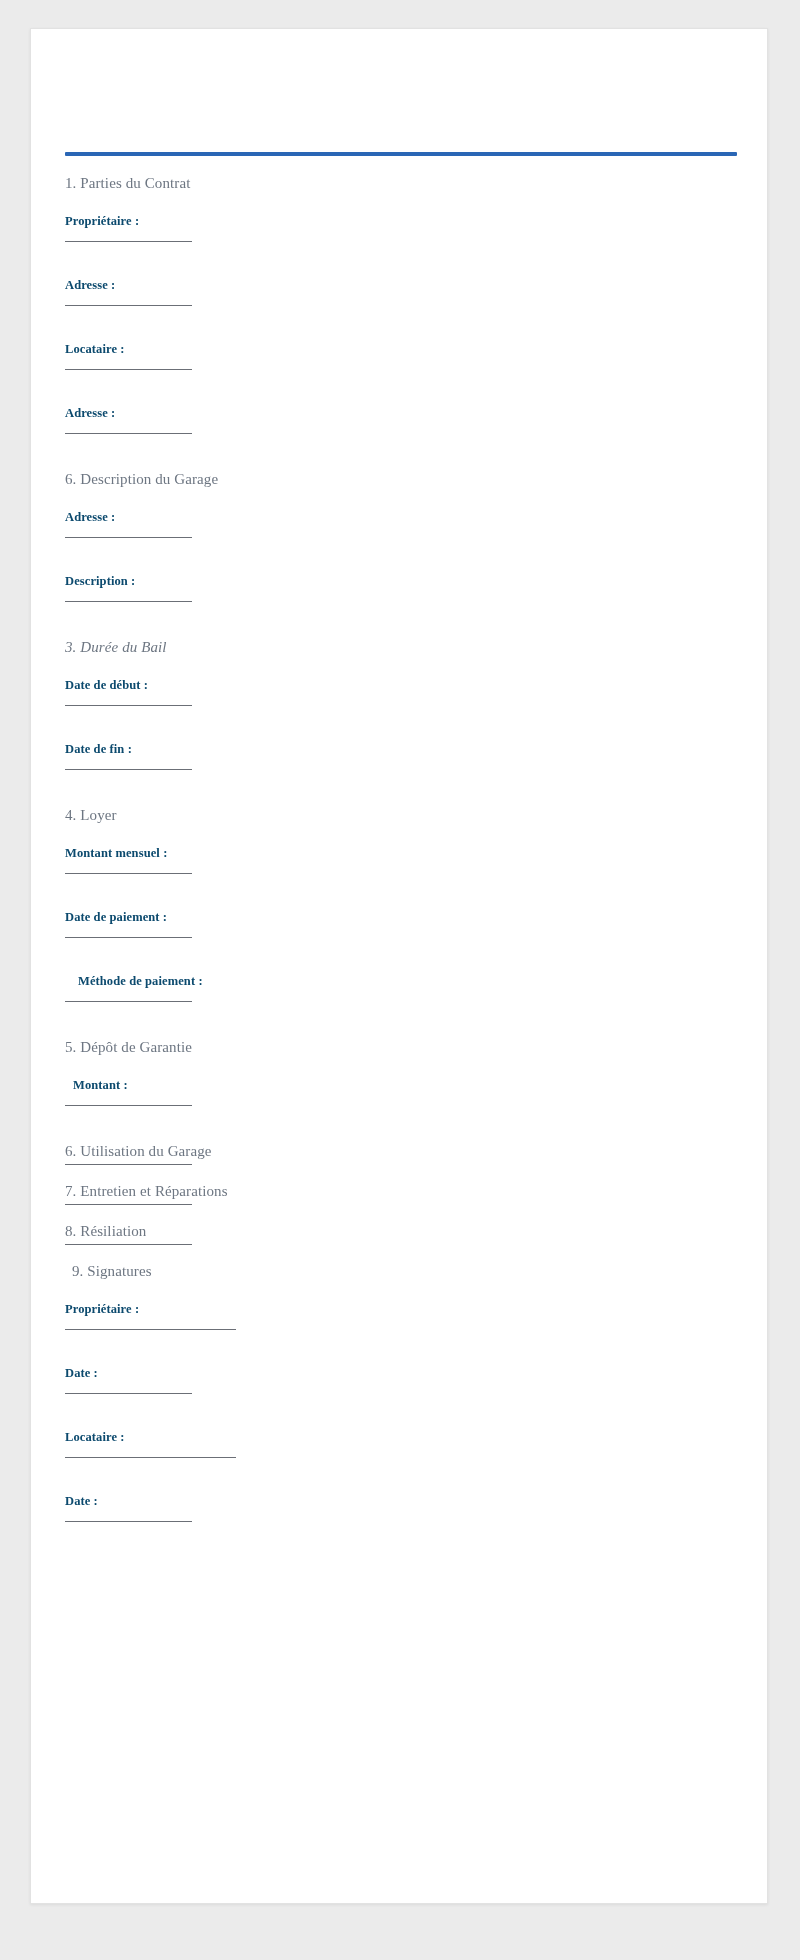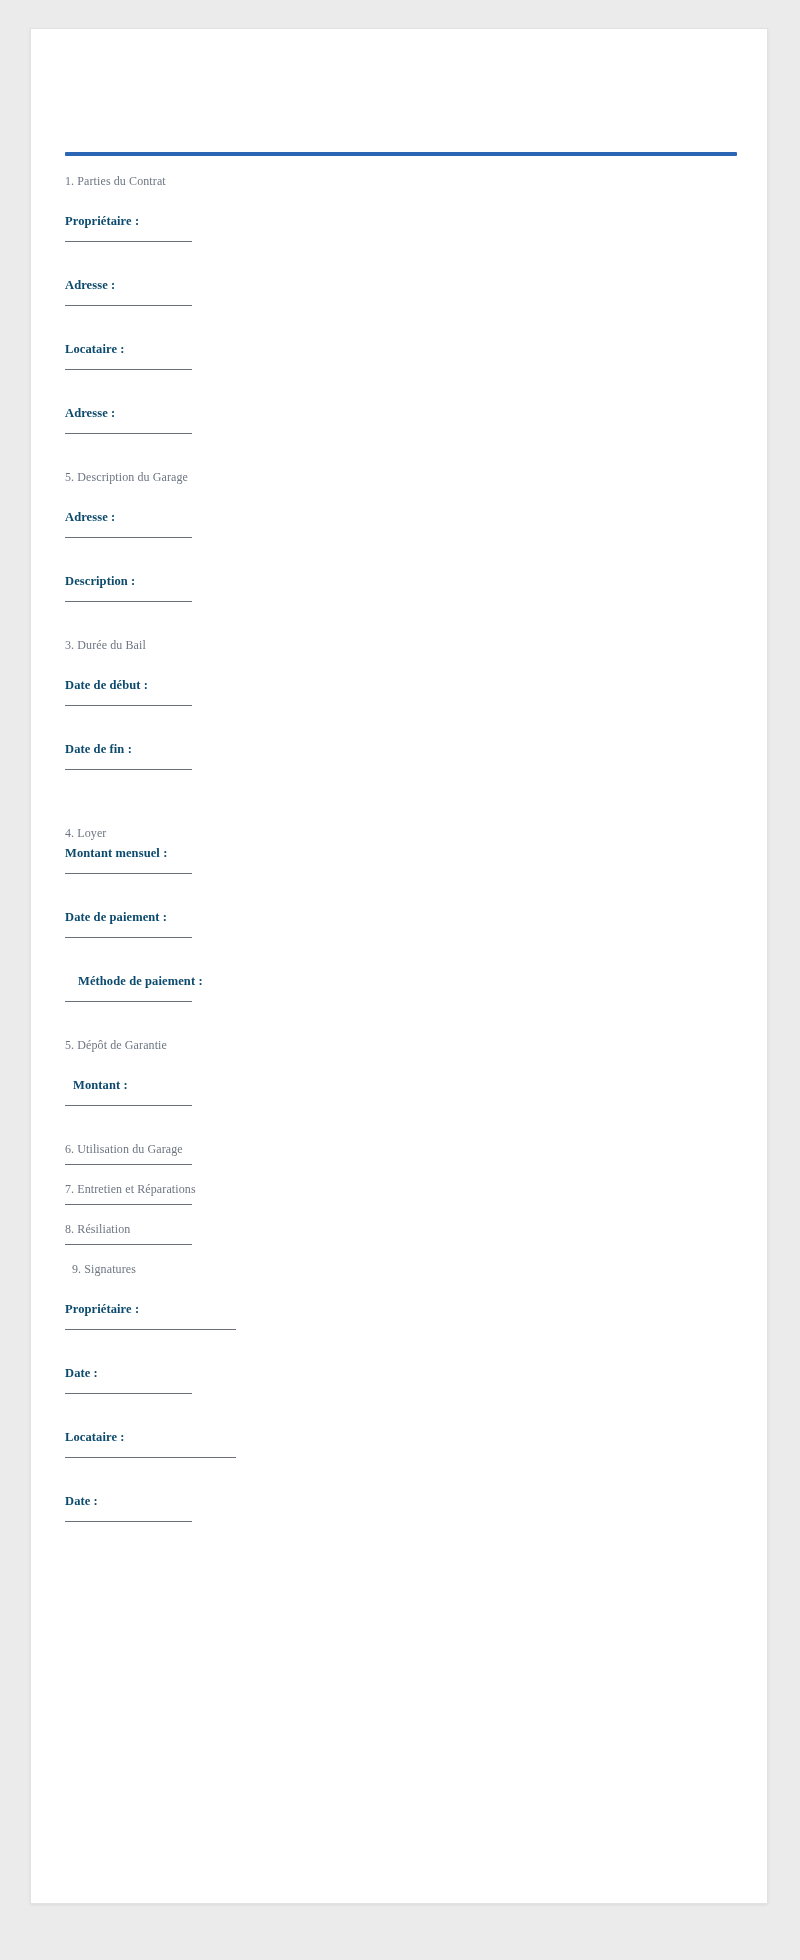--- a/index.html
+++ b/index.html
@@ -72,21 +72,21 @@
   
   .doc-body {
     position: absolute;
     left: 34px;
     top: 145px;
     width: 672px;
   }
 
   .section-heading {
     font-family: "Liberation Serif", "DejaVu Serif", serif;
-    font-size: 12px;
+    font-size: 15px;
     color: #6d7682;
     letter-spacing: 0.1px;
     line-height: 1.2;
     margin: 0;
     padding: 0;
   }
 
   .field-label {
     font-family: "Liberation Serif", "DejaVu Serif", serif;
     font-size: 12.5px;
@@ -138,31 +138,31 @@
     <div class="doc-body" id="doc-body" style="position: relative; height: 1384px;">
         <div class="section-heading blk" style="position: absolute; top: 0px; left: 0px;">1. Parties du Contrat</div>
         <div class="field-label blk" style="position: absolute; top: 40px; left: 0px;">Propriétaire :</div>
         <div class="fill-line" style="position: absolute; top: 67px; left: 0px;"></div>
         <div class="field-label blk" style="position: absolute; top: 104px; left: 0px;">Adresse :</div>
         <div class="fill-line" style="position: absolute; top: 131px; left: 0px;"></div>
         <div class="field-label blk" style="position: absolute; top: 168px; left: 0px;">Locataire :</div>
         <div class="fill-line" style="position: absolute; top: 195px; left: 0px;"></div>
         <div class="field-label blk" style="position: absolute; top: 232px; left: 0px;">Adresse :</div>
         <div class="fill-line" style="position: absolute; top: 259px; left: 0px;"></div>
-        <div class="section-heading blk" style="position: absolute; top: 296px; left: 0px;">5. Description du Garage</div>
+        <div class="section-heading blk" style="position: absolute; top: 296px; left: 0px;">6. Description du Garage</div>
         <div class="field-label blk" style="position: absolute; top: 336px; left: 0px;">Adresse :</div>
         <div class="fill-line" style="position: absolute; top: 363px; left: 0px;"></div>
         <div class="field-label blk" style="position: absolute; top: 400px; left: 0px;">Description :</div>
         <div class="fill-line" style="position: absolute; top: 427px; left: 0px;"></div>
-        <div class="section-heading blk" style="position: absolute; top: 464px; left: 0px;">3. Durée du Bail</div>
+        <div class="section-heading blk" style="position: absolute; top: 464px; left: 0px; font-style: italic;">3. Durée du Bail</div>
         <div class="field-label blk" style="position: absolute; top: 504px; left: 0px;">Date de début :</div>
         <div class="fill-line" style="position: absolute; top: 531px; left: 0px;"></div>
         <div class="field-label blk" style="position: absolute; top: 568px; left: 0px;">Date de fin :</div>
         <div class="fill-line" style="position: absolute; top: 595px; left: 0px;"></div>
-        <div class="section-heading blk" style="position: absolute; top: 632px; left: 0px; margin-top: 20px;">4. Loyer</div>
+        <div class="section-heading blk" style="position: absolute; top: 632px; left: 0px;">4. Loyer</div>
         <div class="field-label blk" style="position: absolute; top: 672px; left: 0px;">Montant mensuel :</div>
         <div class="fill-line" style="position: absolute; top: 699px; left: 0px;"></div>
         <div class="field-label blk" style="position: absolute; top: 736px; left: 0px;">Date de paiement :</div>
         <div class="fill-line" style="position: absolute; top: 763px; left: 0px;"></div>
         <div class="field-label blk" style="position: absolute; top: 800px; left: 13px;">Méthode de paiement :</div>
         <div class="fill-line" style="position: absolute; top: 827px; left: 0px;"></div>
         <div class="section-heading blk" style="position: absolute; top: 864px; left: 0px;">5. Dépôt de Garantie</div>
         <div class="field-label blk" style="position: absolute; top: 904px; left: 8px; font-family: Liberation Serif, serif;">Montant :</div>
         <div class="fill-line" style="position: absolute; top: 931px; left: 0px;"></div>
         <div class="section-heading blk" style="position: absolute; top: 968px; left: 0px;">6. Utilisation du Garage</div>

